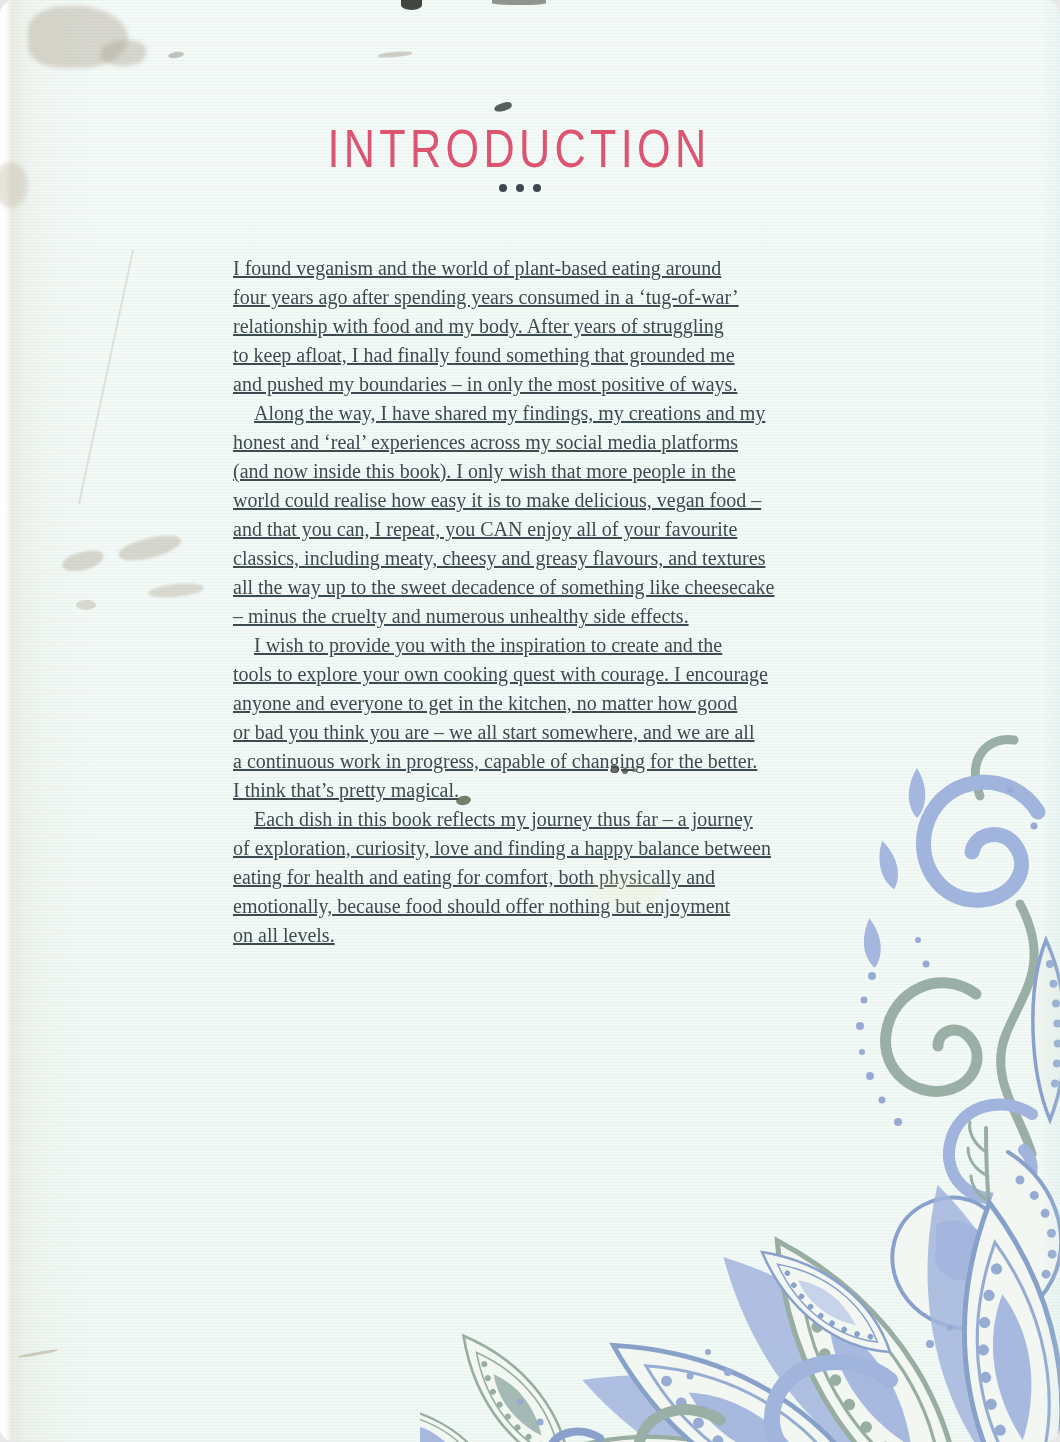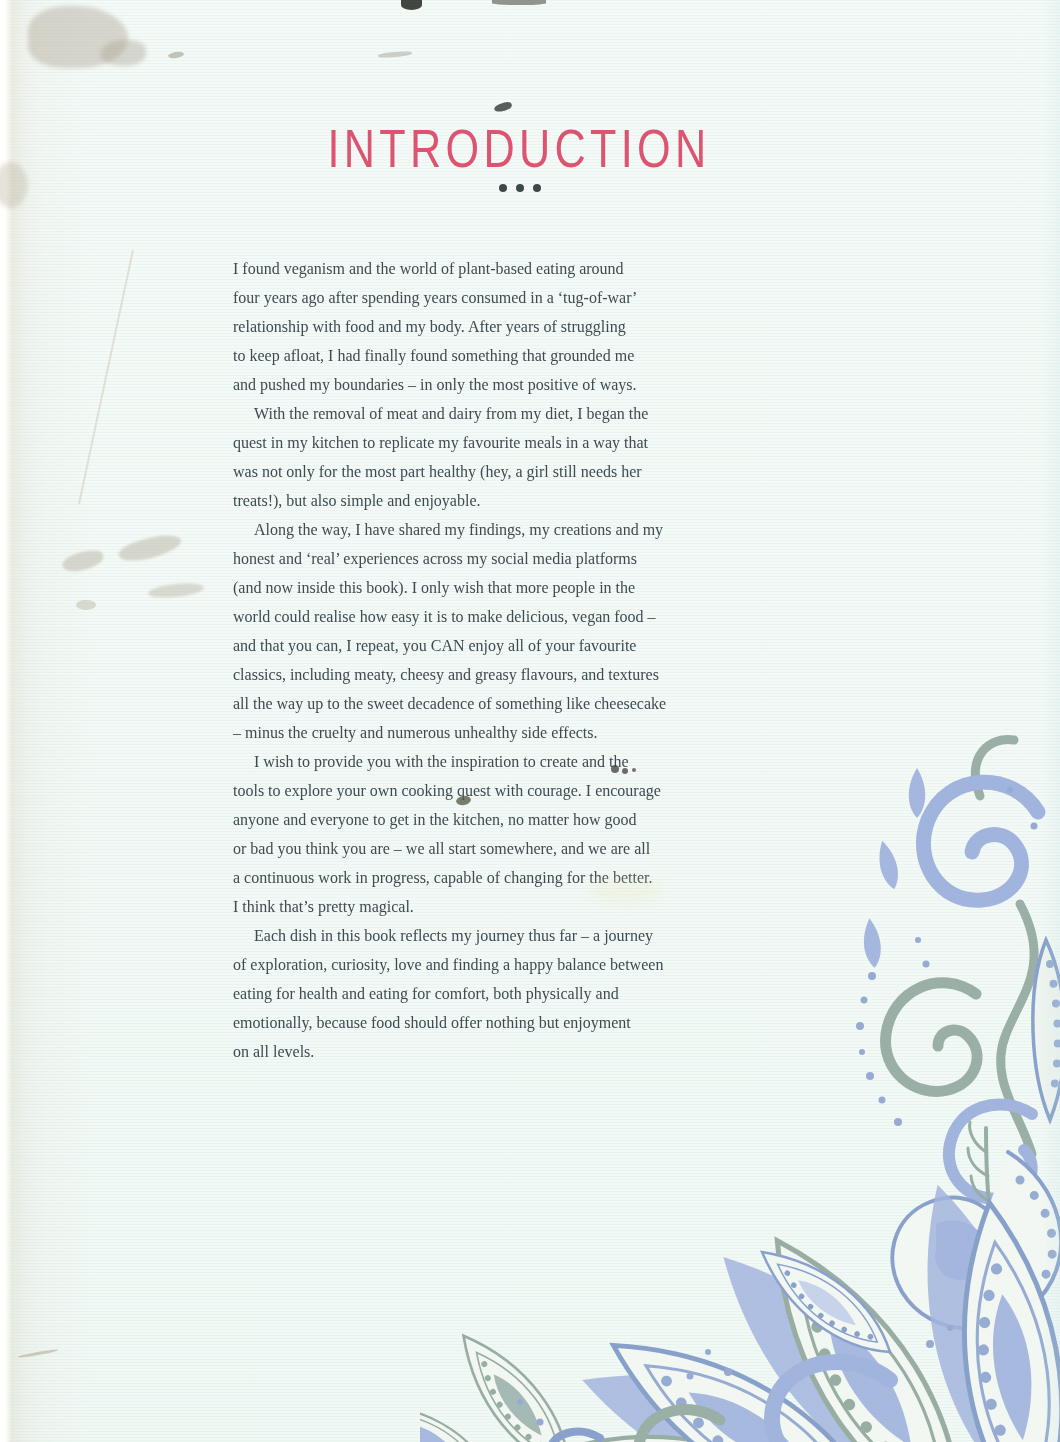--- a/index.html
+++ b/index.html
@@ -6,20 +6,21 @@
   .page{
     position:relative;
     width:1060px;height:1442px;
     margin:0 auto;
     overflow:hidden;
     background-color:#f4f9f6;
     background-image:
       repeating-linear-gradient(180deg, rgba(125,205,210,0.10) 0 1px, rgba(255,255,255,0) 1px 3px),
       linear-gradient(180deg,#f6faf7 0%,#f2f8f4 100%);
     font-family:"Liberation Serif", serif;
+    border-radius:15px;
   }
   
   .page::before{
     content:"";position:absolute;left:0;top:0;bottom:0;width:90px;z-index:3;pointer-events:none;
     background:linear-gradient(90deg,
       #ffffff 0px,#fdfdf8 6px,
       rgba(208,202,176,0.28) 12px,
       rgba(214,210,190,0.16) 26px,
       rgba(220,218,200,0.10) 44px,
       rgba(255,255,255,0) 90px);
@@ -45,21 +46,21 @@
     position:absolute;top:184px;left:499px;z-index:4;
     display:flex;gap:9px;
   }
   .ornament-dots i{
     width:8px;height:8px;border-radius:50%;
     background:#3e484c;display:block;
   }
 
   .body-text{
     position:absolute;left:233px;top:254px;width:604px;z-index:4;
-    font-size:16px;line-height:29px;color:#3d4b51;
+    font-size:20px;line-height:29px;color:#3d4b51;text-decoration:underline;
   }
   .body-text p{margin:0;white-space:pre-line;}
   .body-text p + p{text-indent:21px;}
 
   .mandala{position:absolute;right:0;bottom:0;z-index:2;}
   .po{fill:#f2f7f2;stroke:var(--ps,#7f99c6);stroke-width:4;}
   .pi{fill:none;stroke:var(--ps,#8fa5cf);stroke-width:2.5;}
   .pd{fill:none;stroke:var(--ps,#8fa5cf);stroke-width:9;stroke-dasharray:0 22;stroke-linecap:round;}
   .pl{fill:var(--pf,#a2b3de);stroke:none;}
 
@@ -95,24 +96,20 @@
     <i></i>
     <i></i>
   </div>
 
   <article class="body-text">
     <p>I found veganism and the world of plant-based eating around
 four years ago after spending years consumed in a ‘tug-of-war’
 relationship with food and my body. After years of struggling
 to keep afloat, I had finally found something that grounded me
 and pushed my boundaries – in only the most positive of ways.</p>
-    <p>With the removal of meat and dairy from my diet, I began the
-quest in my kitchen to replicate my favourite meals in a way that
-was not only for the most part healthy (hey, a girl still needs her
-treats!), but also simple and enjoyable.</p>
     <p>Along the way, I have shared my findings, my creations and my
 honest and ‘real’ experiences across my social media platforms
 (and now inside this book). I only wish that more people in the
 world could realise how easy it is to make delicious, vegan food –
 and that you can, I repeat, you CAN enjoy all of your favourite
 classics, including meaty, cheesy and greasy flavours, and textures
 all the way up to the sweet decadence of something like cheesecake
 – minus the cruelty and numerous unhealthy side effects.</p>
     <p>I wish to provide you with the inspiration to create and the
 tools to explore your own cooking quest with courage. I encourage

